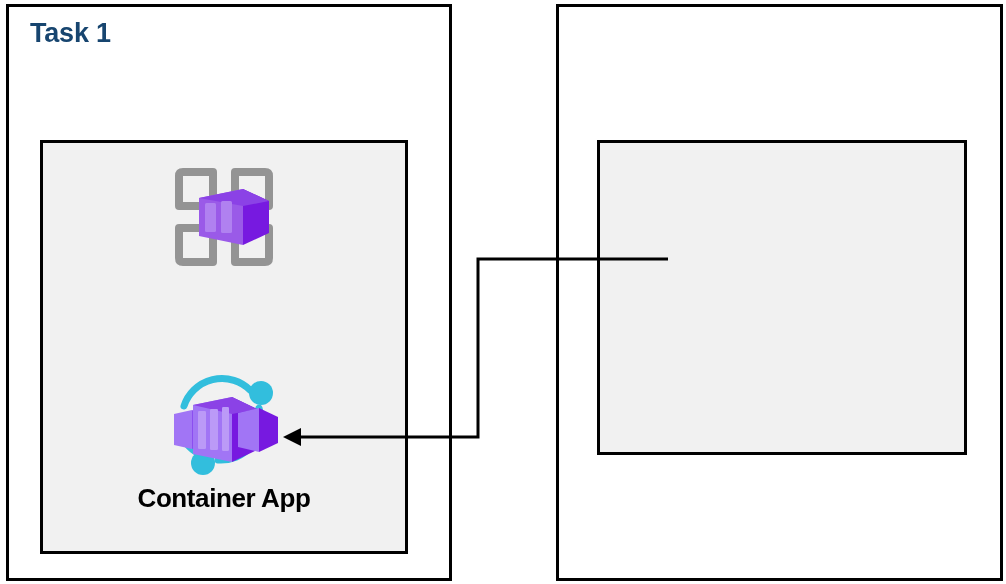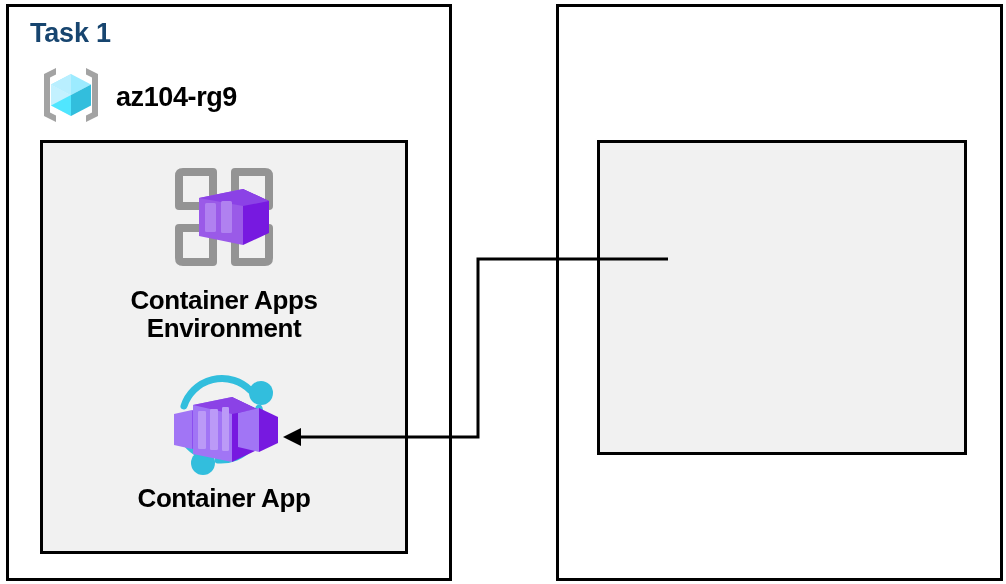--- a/index.html
+++ b/index.html
@@ -108,41 +108,20 @@
 </style>
 </head>
 <body>
 
 <div class="canvas">
 
   <div class="task-panel" id="task1-panel"></div>
 
   <div class="task-title" id="task1-title">Task 1</div>
 
-  <div id="rg-row">
-    <span>
-      <svg width="70" height="70" viewBox="0 0 70 70" aria-hidden="true">
-
-        <path d="M20 8 L8 14 L8 56 L20 62 L20 55.5 L14 52.5 L14 17.5 L20 14.5 Z" fill="#a3a3a3"></path>
-
-        <path d="M50 8 L62 14 L62 56 L50 62 L50 55.5 L56 52.5 L56 17.5 L50 14.5 Z" fill="#a3a3a3"></path>
-
-        <path d="M35 14 L55 24.5 L35 35 L15 24.5 Z" fill="#9cebff"></path>
-
-        <path d="M15 24.5 L35 35 L35 56 L15 45.5 Z" fill="#c3f1ff"></path>
-
-        <path d="M55 24.5 L55 45.5 L35 56 L35 35 Z" fill="#32bedd"></path>
-
-        <path d="M15 24.5 L35 14 L35 35 Z" fill="#b9efff"></path>
-
-        <path d="M15 45.5 L35 35 L35 56 Z" fill="#50e6ff"></path>
-      </svg>
-    </span>
-    <span id="rg-label">az104-rg9</span>
-  </div>
 
   <div class="grey-box" id="task1-inner"></div>
 
   <div class="node" id="cae-node">
     <span>
       <svg width="118" height="118" viewBox="0 0 118 118" aria-hidden="true">
         <g fill="none" stroke="#949494" stroke-width="8" stroke-linecap="round" stroke-linejoin="round">
 
           <path d="M14 48 L14 18 Q14 14 18 14 L48 14"></path>
           <path d="M48 14 L48 48 L14 48" stroke-linecap="butt"></path>
@@ -159,22 +138,20 @@
 
         <g>
           <path d="M34 40 L78 31 L78 87 L34 78 Z" fill="#9a5ae8"></path>
           <path d="M78 31 L104 43 L104 75 L78 87 Z" fill="#7719e0"></path>
           <path d="M34 40 L78 31 L104 43 L78 48 Z" fill="#8b42e6"></path>
           <rect x="40" y="45" width="11" height="29" rx="1.5" fill="#b081f0"></rect>
           <rect x="56" y="43" width="11" height="32" rx="1.5" fill="#b081f0"></rect>
         </g>
       </svg>
     </span>
-    <span class="node-caption">Container Apps
-Environment</span>
   </div>
 
   <div class="node" id="capp-node">
     <span>
       <svg width="124" height="104" viewBox="0 0 124 104" aria-hidden="true">
 
         <g stroke="#32bedd" stroke-width="7" fill="none" stroke-linecap="round">
           <path d="M88 18 A40 40 0 0 0 22 34"></path>
           <path d="M97 36 A40 40 0 0 1 56 88"></path>
           <path d="M22 68 A40 40 0 0 0 34 80"></path>

